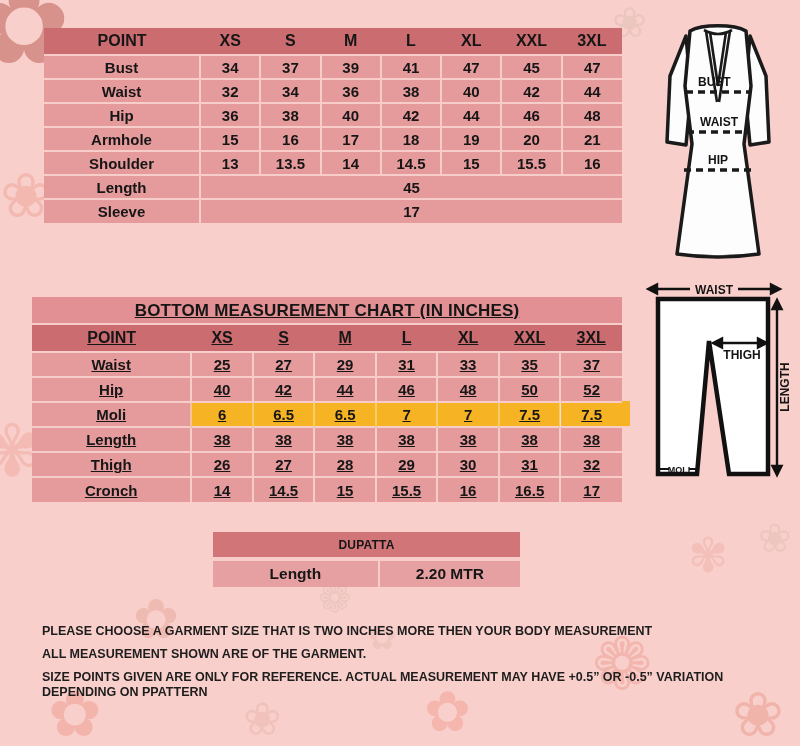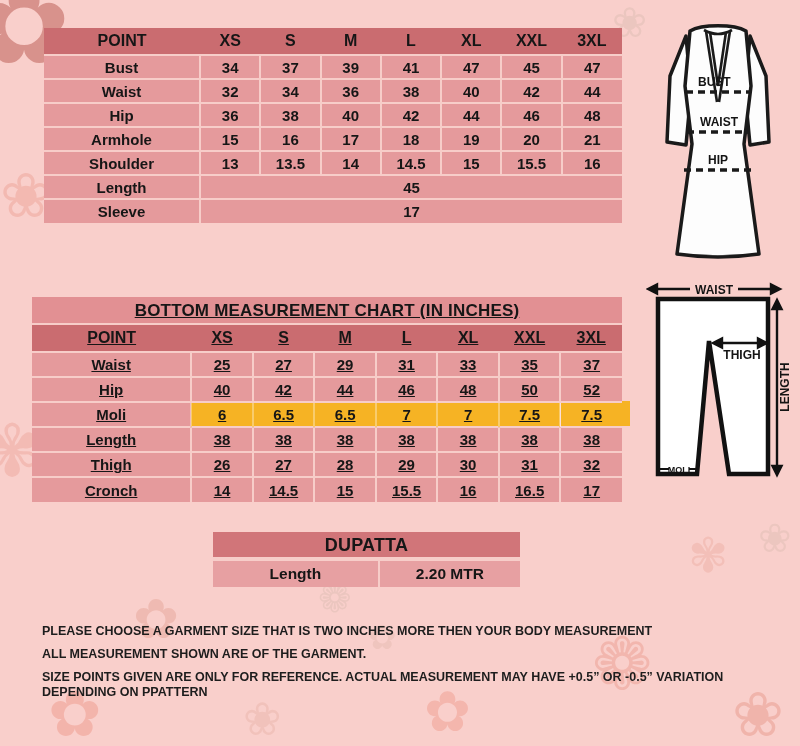--- a/index.html
+++ b/index.html
@@ -30,21 +30,21 @@
   }
   #kurta-chart tbody th,#kurta-chart tbody td{height:24px;}
   #bottom-chart tbody th,#bottom-chart tbody td{height:25px;}
   tbody td{border-left:2px solid var(--sep);}
   tbody tr.highlight td{background:var(--highlight);border-left-color:#ffffff55;}
   .overhang{position:absolute;left:100%;top:-2px;bottom:0;width:8px;background:var(--highlight);}
   #kurta-chart{left:44px;top:28px;width:578px;}
   #bottom-chart{left:32px;top:297px;width:590px;text-decoration:underline;}
 
   #dupatta-chart{left:213px;top:532px;width:307px;}
-  #dupatta-chart .chart-title{background:var(--dupTitle);height:27px;line-height:27px;font-size:18px;}
+  #dupatta-chart .chart-title{background:var(--dupTitle);height:27px;line-height:27px;font-size:12px;}
   #dupatta-chart tbody th,#dupatta-chart tbody td{background:var(--dupRow);height:27px;font-size:15.5px;}
   #dupatta-chart tbody th{width:54%;}
 
   #kurta-diagram{left:640px;top:14px;}
   #bottom-diagram{left:646px;top:281px;}
   svg text{font-family:"Liberation Sans",sans-serif;font-weight:bold;fill:#141414;}
 
   #notes{left:42px;top:624px;width:712px;}
   #notes .note{font-size:12.5px;font-weight:bold;line-height:15px;margin-bottom:8px;color:#1d1d1d;}
 </style>

